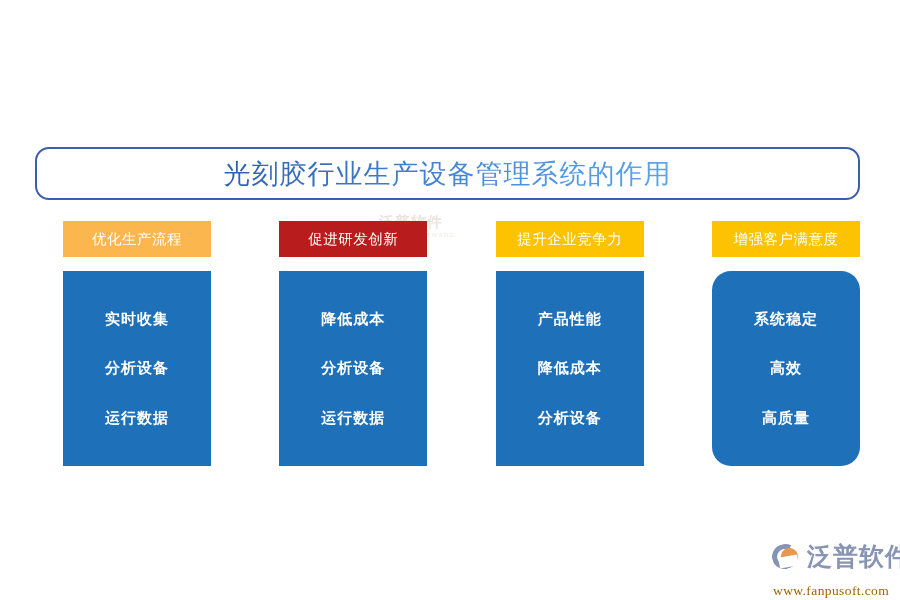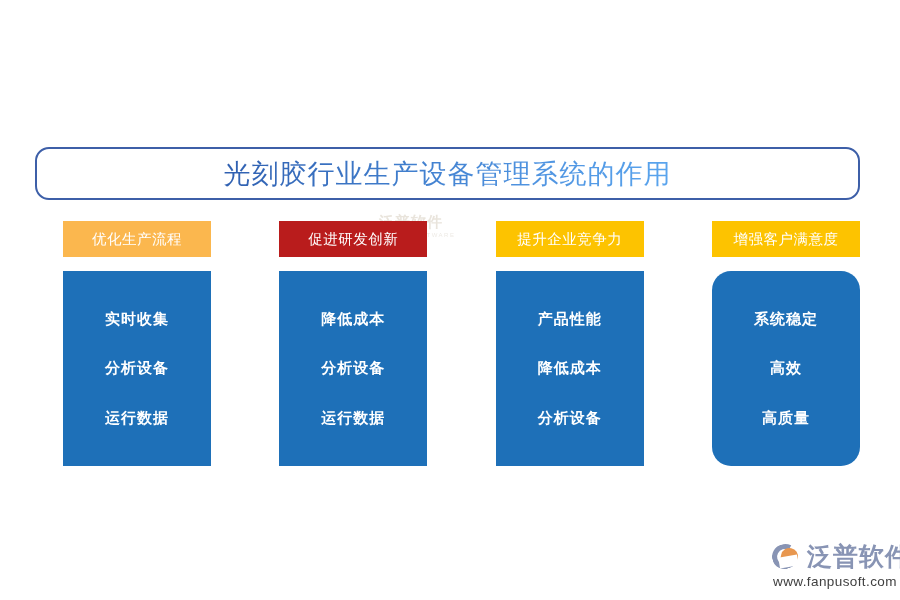--- a/index.html
+++ b/index.html
@@ -188,25 +188,25 @@
   .brand-name {
     font-size: 25px;
     font-weight: bold;
     color: #8894b4;
     letter-spacing: 1px;
     font-family: "DejaVu Sans", "Liberation Sans", sans-serif;
     white-space: nowrap;
   }
   .brand-url {
     font-size: 13.5px;
-    color: #404040;
+    color: #a16207;
     letter-spacing: 0.4px;
-    margin-top: 1px;
+    margin-top: 10px;
     margin-left: 1px;
-    font-family: Liberation Sans, sans-serif;
+    font-family: Liberation Serif, serif;
     white-space: nowrap;
   }
 </style>
 </head>
 <body>
 
 <div class="watermark">
   <div class="wm-row">
     <span class="wm-mark"></span>
     <span class="wm-text">泛普软件</span>

